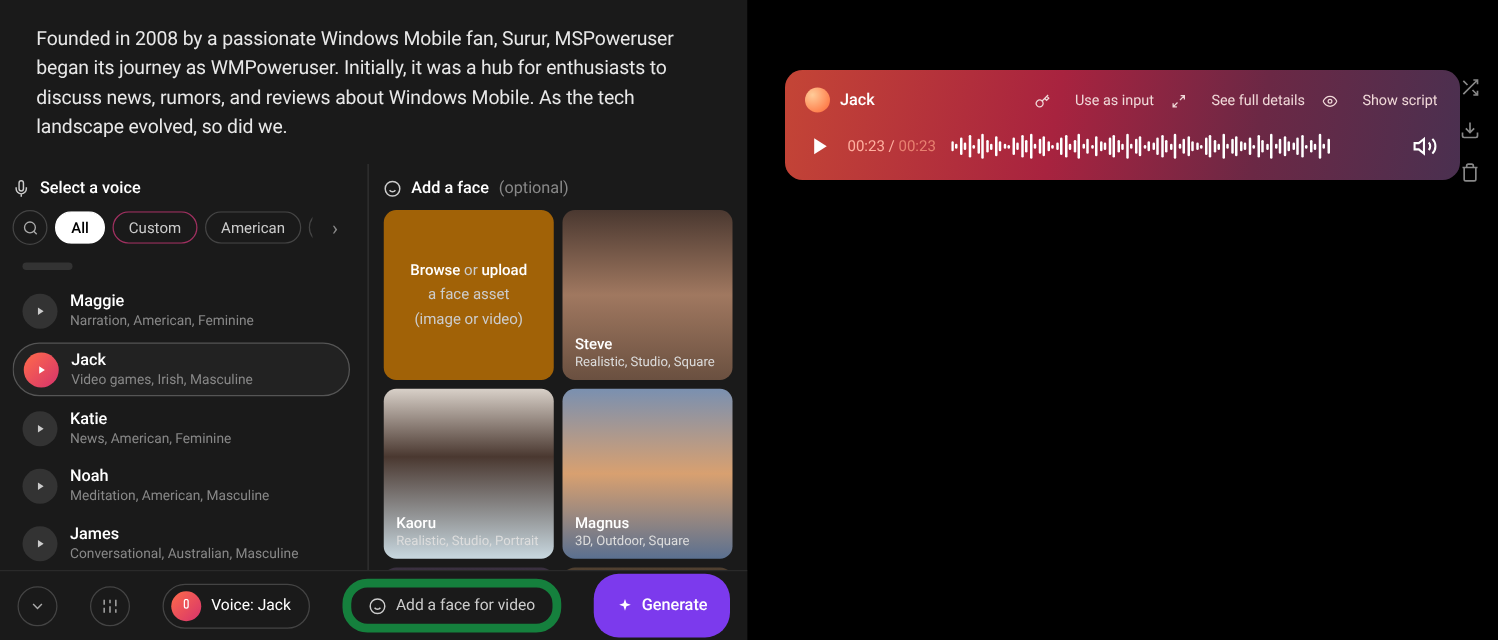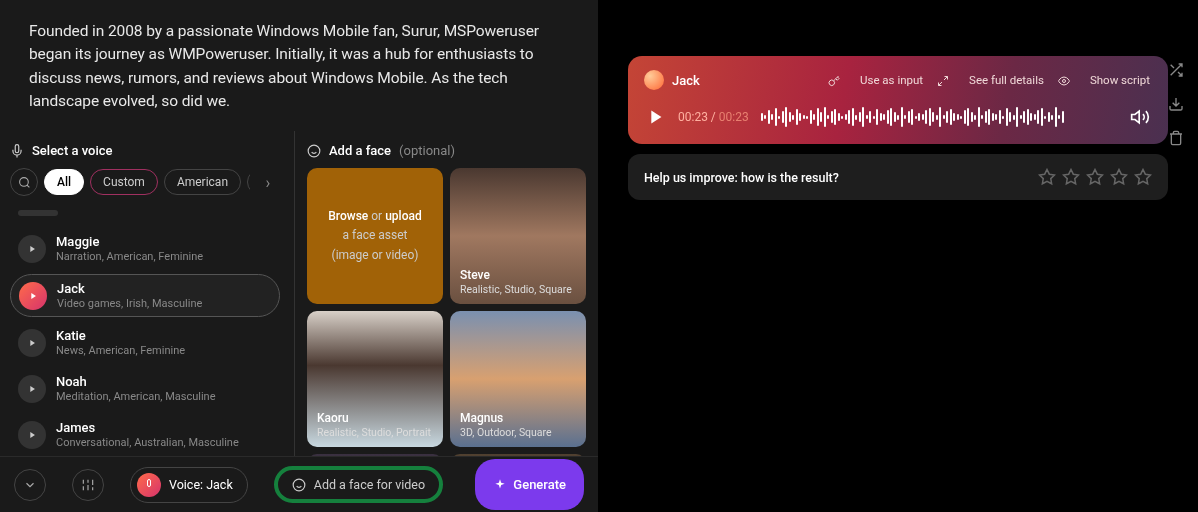--- a/index.html
+++ b/index.html
@@ -40,21 +40,21 @@
 .steve{background:linear-gradient(180deg,#4a3830 0%,#a07860 50%,#6a5040 100%)}
 .kaoru{background:linear-gradient(180deg,#d8d0c8 0%,#4a3830 40%,#c8d8e0 100%)}
 .magnus{background:linear-gradient(180deg,#7a90b0 0%,#d8a070 50%,#5a7090 100%)}
 .extra1{background:linear-gradient(180deg,#3a3040,#1a1520)}
 .extra2{background:linear-gradient(180deg,#504030,#2a2018)}
 .bottom-bar{position:absolute;bottom:0;left:0;right:0;height:56px;background:#1a1a1a;border-top:1px solid #2a2a2a;display:flex;align-items:center;padding:0 14px;gap:26px}
 .bb-btn{width:32px;height:32px;border-radius:50%;background:transparent;border:1px solid #444;display:flex;align-items:center;justify-content:center;cursor:pointer;color:#aaa}
 .voice-pill{display:flex;align-items:center;gap:8px;padding:5px 14px 5px 6px;border-radius:20px;border:1px solid #444;cursor:pointer}
 .voice-pill .avatar{width:24px;height:24px;border-radius:50%;background:linear-gradient(135deg,#ff6b4a,#d6336c);display:flex;align-items:center;justify-content:center}
 .voice-pill-text{font-size:12.5px}
-.face-pill{display:flex;align-items:center;gap:8px;padding:7px 14px;border-radius:20px;border:4px solid #15803d;cursor:pointer;font-size:12.5px;color:#ccc}
+.face-pill{display:flex;align-items:center;gap:8px;padding:7px 14px;border-radius:20px;border:7px solid #15803d;cursor:pointer;font-size:12.5px;color:#ccc}
 .generate-btn{margin-left:auto;padding:18px 18px;border-radius:20px;background:#7c3aed;color:#fff;border:none;font-size:13px;font-weight:500;cursor:pointer;display:flex;align-items:center;gap:6px}
 .player-card{background:linear-gradient(100deg,#c44536 0%,#a8233f 40%,#6b2845 70%,#4a3050 100%);border-radius:14px;padding:14px 18px 14px 16px;margin-top:36px}
 .player-header{display:flex;align-items:center;gap:8px;margin-bottom:14px}
 .player-avatar{width:20px;height:20px;border-radius:50%;background:radial-gradient(circle at 30% 30%,#ffcc99,#ff6633)}
 .player-name{font-size:13px;font-weight:500;flex:1}
 .player-actions{display:flex;gap:14px;font-size:11.5px;color:#f0d8d8}
 .player-action{display:flex;align-items:flex-end;gap:20px;cursor:pointer}
 .player-controls{display:flex;align-items:center;gap:12px}
 .big-play{width:22px;height:22px;cursor:pointer;color:#fff}
 .time{font-size:12px;color:#ffb0a0}
@@ -380,33 +380,13 @@
           <div class="wave-bar" style="height: 5px;"></div>
           <div class="wave-bar" style="height: 20px;"></div>
           <div class="wave-bar" style="height: 4px;"></div>
           <div class="wave-bar" style="height: 12px;"></div>
         </div>
       <svg class="volume-icon" viewBox="0 0 24 24" fill="none" stroke="currentColor" stroke-width="2">
           <path d="M11 5L6 9H2v6h4l5 4V5zM19.07 4.93a10 10 0 010 14.14M15.54 8.46a5 5 0 010 7.07"></path>
         </svg>
     </div>
   </div>
-  <div class="feedback-card">
-    <span class="feedback-text">Help us improve: how is the result?</span>
-    <div class="stars">
-      <svg class="star" viewBox="0 0 24 24" fill="none" stroke="currentColor" stroke-width="2">
-          <path d="M12 2l3.09 6.26L22 9.27l-5 4.87 1.18 6.88L12 17.77l-6.18 3.25L7 14.14 2 9.27l6.91-1.01L12 2z"></path>
-        </svg>
-      <svg class="star" viewBox="0 0 24 24" fill="none" stroke="currentColor" stroke-width="2">
-          <path d="M12 2l3.09 6.26L22 9.27l-5 4.87 1.18 6.88L12 17.77l-6.18 3.25L7 14.14 2 9.27l6.91-1.01L12 2z"></path>
-        </svg>
-      <svg class="star" viewBox="0 0 24 24" fill="none" stroke="currentColor" stroke-width="2">
-          <path d="M12 2l3.09 6.26L22 9.27l-5 4.87 1.18 6.88L12 17.77l-6.18 3.25L7 14.14 2 9.27l6.91-1.01L12 2z"></path>
-        </svg>
-      <svg class="star" viewBox="0 0 24 24" fill="none" stroke="currentColor" stroke-width="2">
-          <path d="M12 2l3.09 6.26L22 9.27l-5 4.87 1.18 6.88L12 17.77l-6.18 3.25L7 14.14 2 9.27l6.91-1.01L12 2z"></path>
-        </svg>
-      <svg class="star" viewBox="0 0 24 24" fill="none" stroke="currentColor" stroke-width="2">
-          <path d="M12 2l3.09 6.26L22 9.27l-5 4.87 1.18 6.88L12 17.77l-6.18 3.25L7 14.14 2 9.27l6.91-1.01L12 2z"></path>
-        </svg>
-    </div>
-  </div>
 </div>
 
 </body></html>

